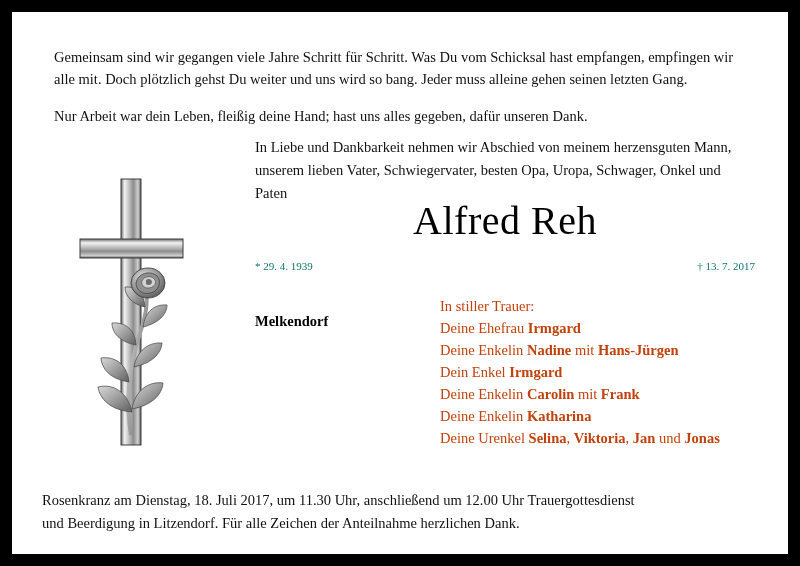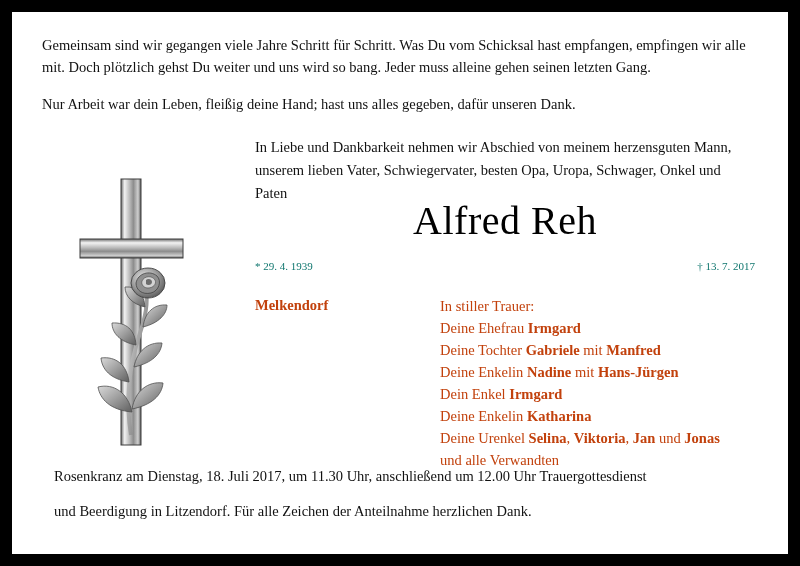--- a/index.html
+++ b/index.html
@@ -32,21 +32,21 @@
     position: absolute;
     left: 30px;
     top: 22px;
     width: 710px;
     font-size: 14.5px;
     line-height: 1.55;
     color: #111111;
     text-align: left;
   }
   .verse p {
-    margin: 0;
+    margin: 12px;
   }
   .verse .verse-2 {
     margin-top: 14px;
   }
 
   
   .emblem {
     position: absolute;
     left: 50px;
     top: 155px;
@@ -87,24 +87,24 @@
     width: 500px;
     font-size: 11px;
     color: #0f766e;
     display: flex;
     justify-content: space-between;
   }
 
   .place {
     position: absolute;
     left: 243px;
-    top: 285px;
+    top: 301px;
     font-size: 14.5px;
     font-weight: bold;
-    color: #c2410c;
+    color: #000000;
   }
 
   
   .mourners {
     position: absolute;
     left: 428px;
     top: 283px;
     width: 320px;
     font-size: 14.5px;
     line-height: 1.52;
@@ -121,21 +121,21 @@
   .footnote {
     position: absolute;
     left: 30px;
     bottom: 20px;
     width: 720px;
     font-size: 14.5px;
     line-height: 1.55;
     color: #111111;
   }
   .footnote p {
-    margin: 12px;
+    margin: 0;
   }
 </style>
 </head>
 <body>
 
 <div class="page">
   <div class="inner">
 
     <div class="verse">
       <p>Gemeinsam sind wir gegangen viele Jahre Schritt für Schritt. Was Du vom Schicksal hast empfangen, empfingen wir alle mit. Doch plötzlich gehst Du weiter und uns wird so bang. Jeder muss alleine gehen seinen letzten Gang.</p>
@@ -209,35 +209,34 @@
 
     <div class="place">Melkendorf</div>
 
     <div class="mourners">
       <div class="row">In stiller Trauer:</div>
 
       <div class="row">
         <span>Deine Ehefrau </span><b>Irmgard</b>
       </div>
       <div class="row">
-        <span>Deine Tochter </span><b>Gabriele</b><span> mit </span><b>Manfred</b>
-      </div>
-      <div class="row">
         <span>Deine Enkelin </span><b>Nadine</b><span> mit </span><b>Hans-Jürgen</b>
       </div>
       <div class="row">
         <span>Dein Enkel </span><b>Irmgard</b>
       </div>
       <div class="row">
+        <span>Deine Enkelin </span><b>Carolin</b><span> mit </span><b>Frank</b>
+      </div>
+      <div class="row">
         <span>Deine Enkelin </span><b>Katharina</b>
       </div>
       <div class="row">
         <span>Deine Urenkel </span><b>Selina</b><span>, </span><b>Viktoria</b><span>, </span><b>Jan</b><span> und </span><b>Jonas</b>
       </div>
-      <div class="row">und alle Verwandten</div>
     </div>
 
     <div class="footnote">
       <p>Rosenkranz am Dienstag, 18. Juli 2017, um 11.30 Uhr, anschließend um 12.00 Uhr Trauergottesdienst</p>
       <p>und Beerdigung in Litzendorf. Für alle Zeichen der Anteilnahme herzlichen Dank.</p>
     </div>
 
   </div>
 </div>
 

